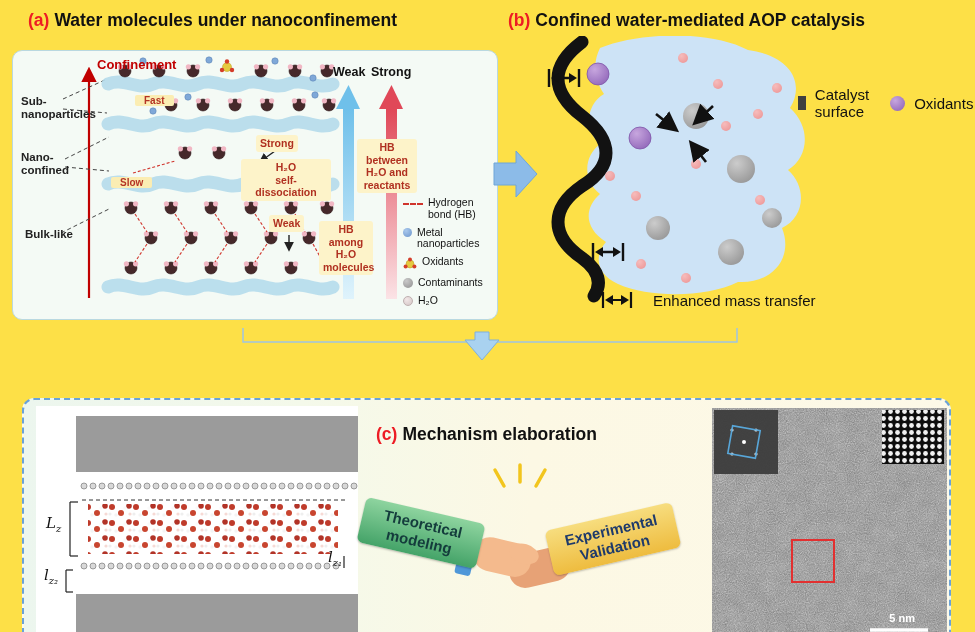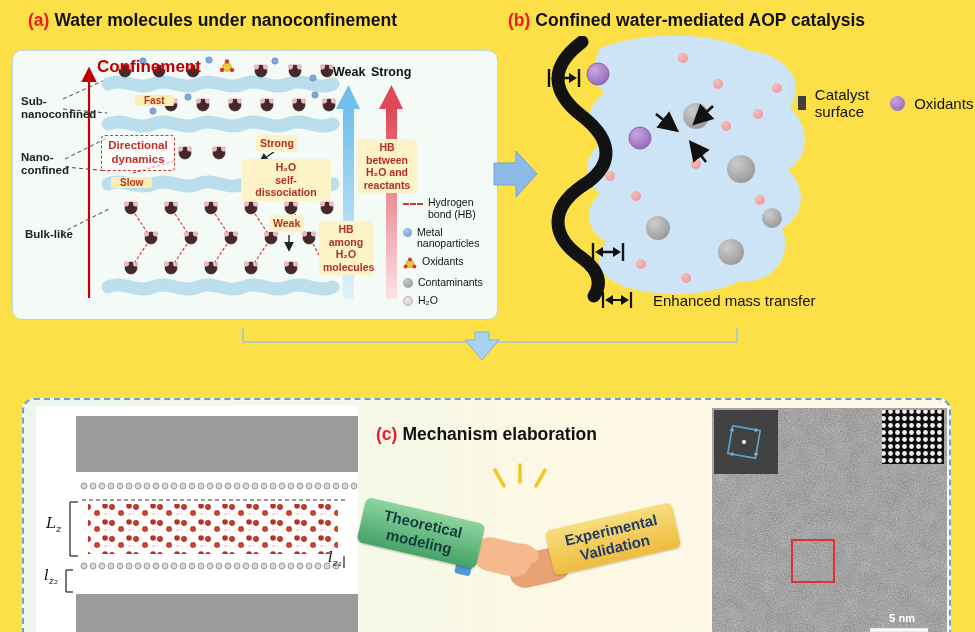--- a/index.html
+++ b/index.html
@@ -7,21 +7,21 @@
   .canvas { position:relative; width:975px; height:632px; background:#fde047; overflow:hidden; }
   .abs { position:absolute; }
   .pre { white-space:pre-line; }
 
   .panel-title { font-weight:bold; font-size:17.5px; color:#111; }
   .tag { color:#ed1c24; margin-right:5px; font-weight:bold; }
 
   
   .box-a { left:12px; top:50px; width:486px; height:270px; background:#f4faf5;
            border:1.5px solid #b9d8e0; border-radius:10px; }
-  .conf-label { color:#c00000; font-weight:bold; font-size:17px; }
+  .conf-label { color:#c00000; font-weight:bold; font-size:13px; }
   .zone { font-weight:bold; font-size:11.5px; color:#222; line-height:1.15; }
   .small-tag { background:#fbedb3; color:#b43425; font-weight:bold; font-size:10px;
                padding:0 9px; border-radius:2px; }
   .dashed-red-box { border:1.6px dashed #d23a2e; color:#c2302a; font-weight:bold; font-size:11.5px;
                text-align:center; line-height:1.2; padding:3px 5px; border-radius:4px;
                background:rgba(255,255,255,.55); }
   .note-box { background:#fdf3c9; color:#b03020; font-weight:bold; font-size:10.5px;
               text-align:center; line-height:1.2; padding:2px 4px; border-radius:3px; }
   .arrow-cap { font-weight:bold; font-size:12.5px; color:#111; }
   .legend-a { left:390px; top:146px; width:94px; }
@@ -191,28 +191,26 @@
         <polygon points="323,58 347,58 335.5,34" fill="#6fc0ea"></polygon>
       </g>
       <g>
         <rect x="373" y="58" width="11" height="190" fill="url(#gradRed)"></rect>
         <polygon points="366,58 390,58 378.5,34" fill="#e04858"></polygon>
       </g>
     </svg>
 
     <div class="abs conf-label" style="left:84px; top:6px;">Confinement</div>
     <div class="abs zone pre" style="left:8px; top:44px;">Sub-
-nanoconfined</div>
+nanoparticles</div>
     <div class="abs zone pre" style="left:8px; top:100px;">Nano-
 confined</div>
     <div class="abs zone" style="left:12px; top:177px;">Bulk-like</div>
     <div class="abs small-tag" style="left:122px; top:44px;">Fast</div>
     <div class="abs small-tag" style="left:98px; top:126px;">Slow</div>
-    <div class="abs dashed-red-box pre" style="left:88px; top:84px; width:74px;">Directional
-dynamics</div>
     <div class="abs note-box" style="left:243px; top:84px;">Strong</div>
     <div class="abs note-box pre" style="left:228px; top:108px; width:90px;">H₂O
 self-dissociation</div>
     <div class="abs note-box" style="left:256px; top:164px;">Weak</div>
     <div class="abs arrow-cap" style="left:320px; top:14px;">Weak</div>
     <div class="abs arrow-cap" style="left:358px; top:14px;">Strong</div>
     <div class="abs note-box pre" style="left:344px; top:88px; width:60px;">HB
 between
 H₂O and
 reactants</div>

